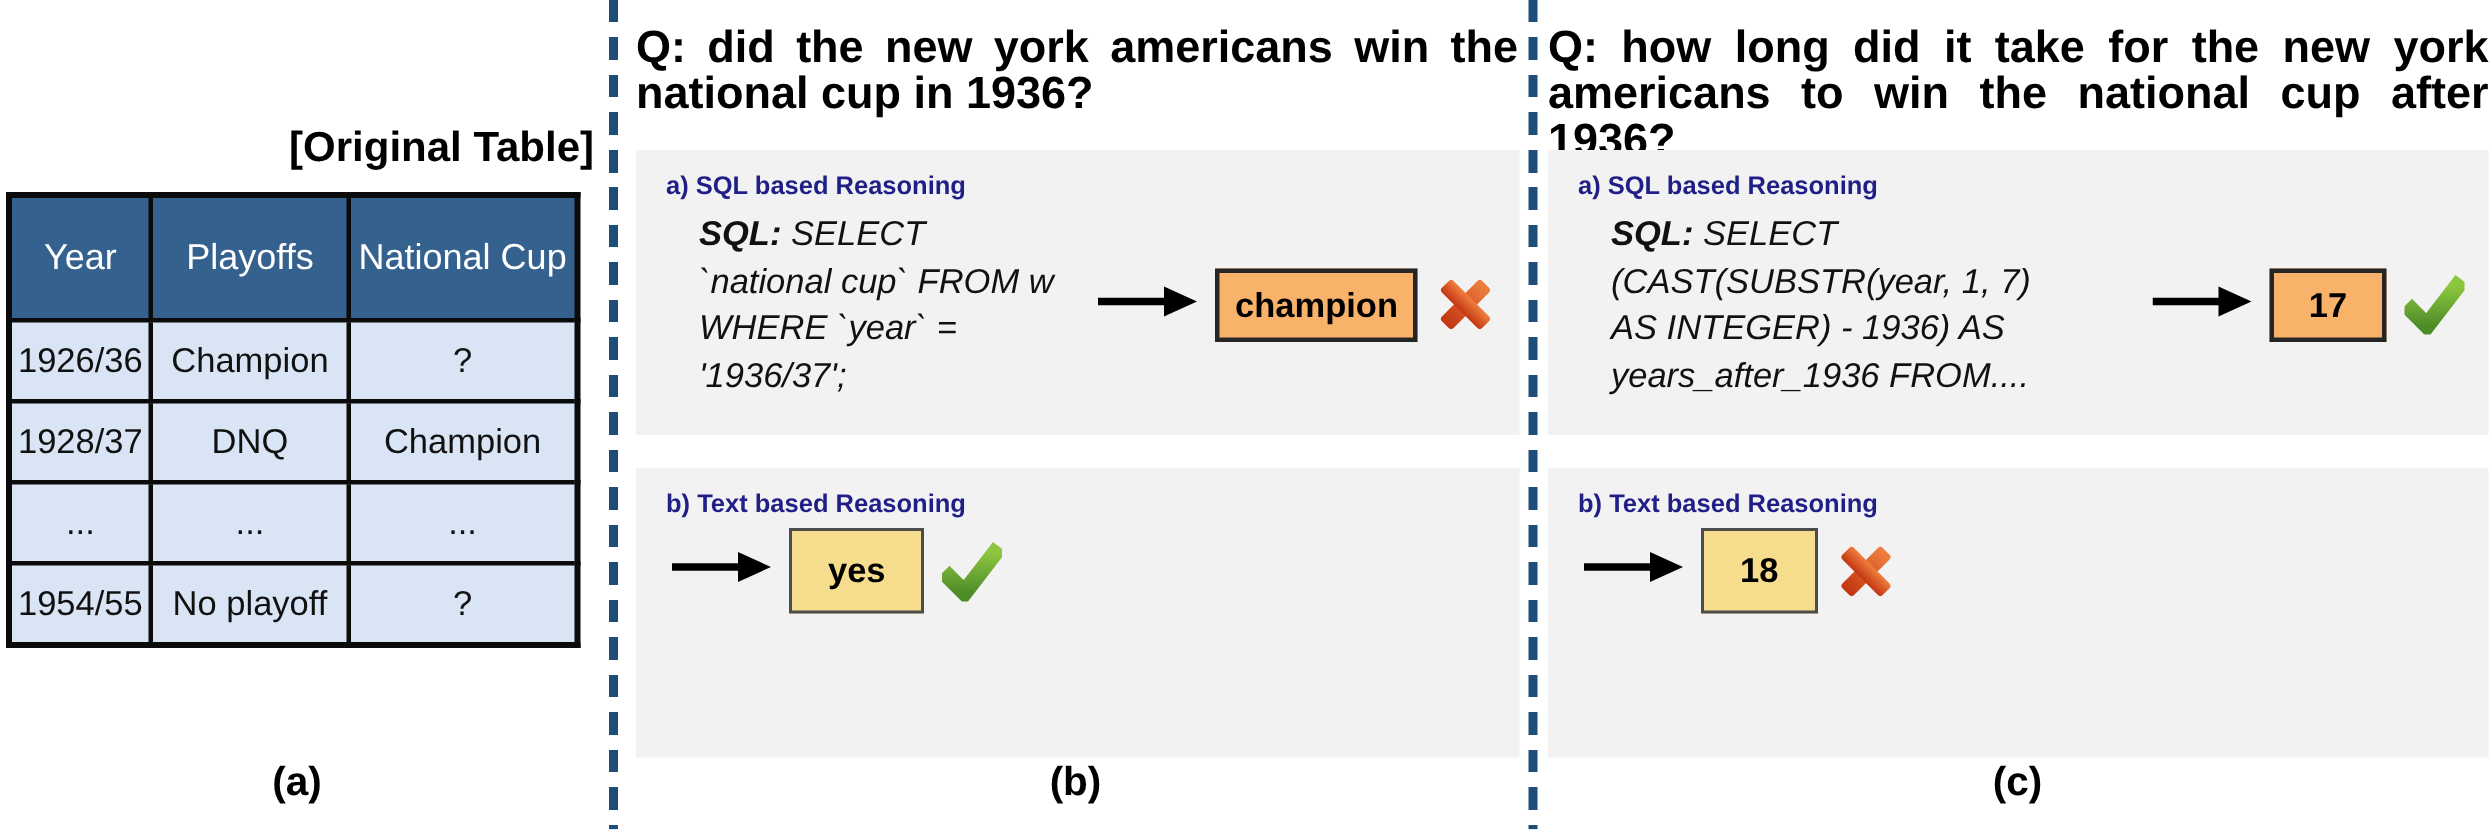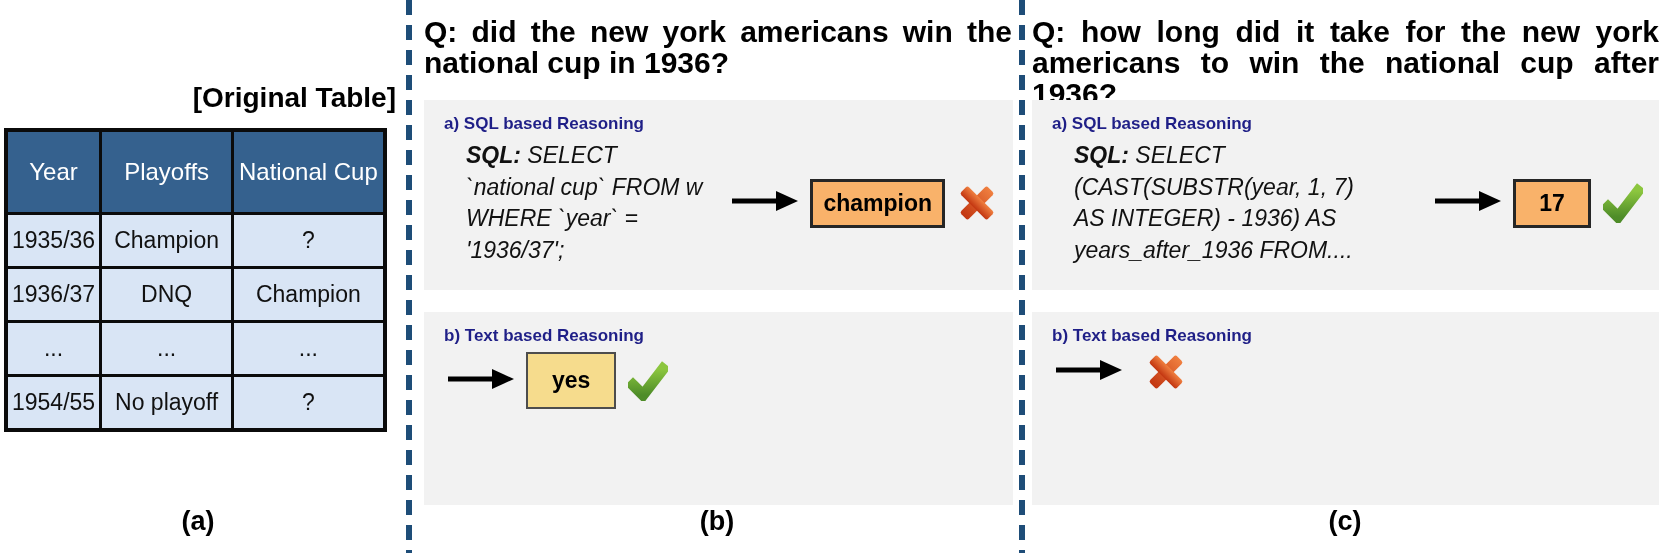--- a/index.html
+++ b/index.html
@@ -190,26 +190,26 @@
     </colgroup>
     <thead>
       <tr>
         <th>Year</th>
         <th>Playoffs</th>
         <th>National Cup</th>
       </tr>
     </thead>
     <tbody>
       <tr>
-        <td>1935/36</td>
+        <td>1926/36</td>
         <td>Champion</td>
         <td>?</td>
       </tr>
       <tr>
-        <td>1936/37</td>
+        <td>1928/37</td>
         <td>DNQ</td>
         <td>Champion</td>
       </tr>
       <tr>
         <td>...</td>
         <td>...</td>
         <td>...</td>
       </tr>
       <tr>
         <td>1954/55</td>
@@ -290,20 +290,21 @@
 
   <div class="rbox rbox-c rbox-bottom">
     <div class="rbox-heading">b) Text based Reasoning</div>
     <div class="rbox-body">
       <span class="arrow-wrap">
         <svg width="66" height="26" viewBox="0 0 66 26">
             <line x1="0" y1="13" x2="46" y2="13" stroke="#000" stroke-width="5"></line>
             <polygon points="44,3 66,13 44,23" fill="#000"></polygon>
           </svg>
       </span>
+      <div class="ans ans-text">18</div>
       <span class="result-icon"><svg width="40" height="40" viewBox="0 0 40 40">
             <g fill="url(#grad-cross)" transform="rotate(45 20 20)">
               <rect x="14.5" y="1" width="11" height="38" rx="2.5"></rect>
               <rect x="1" y="14.5" width="38" height="11" rx="2.5"></rect>
             </g>
           </svg></span>
     </div>
   </div>
 
   <div class="panel-label label-c">(c)</div>

